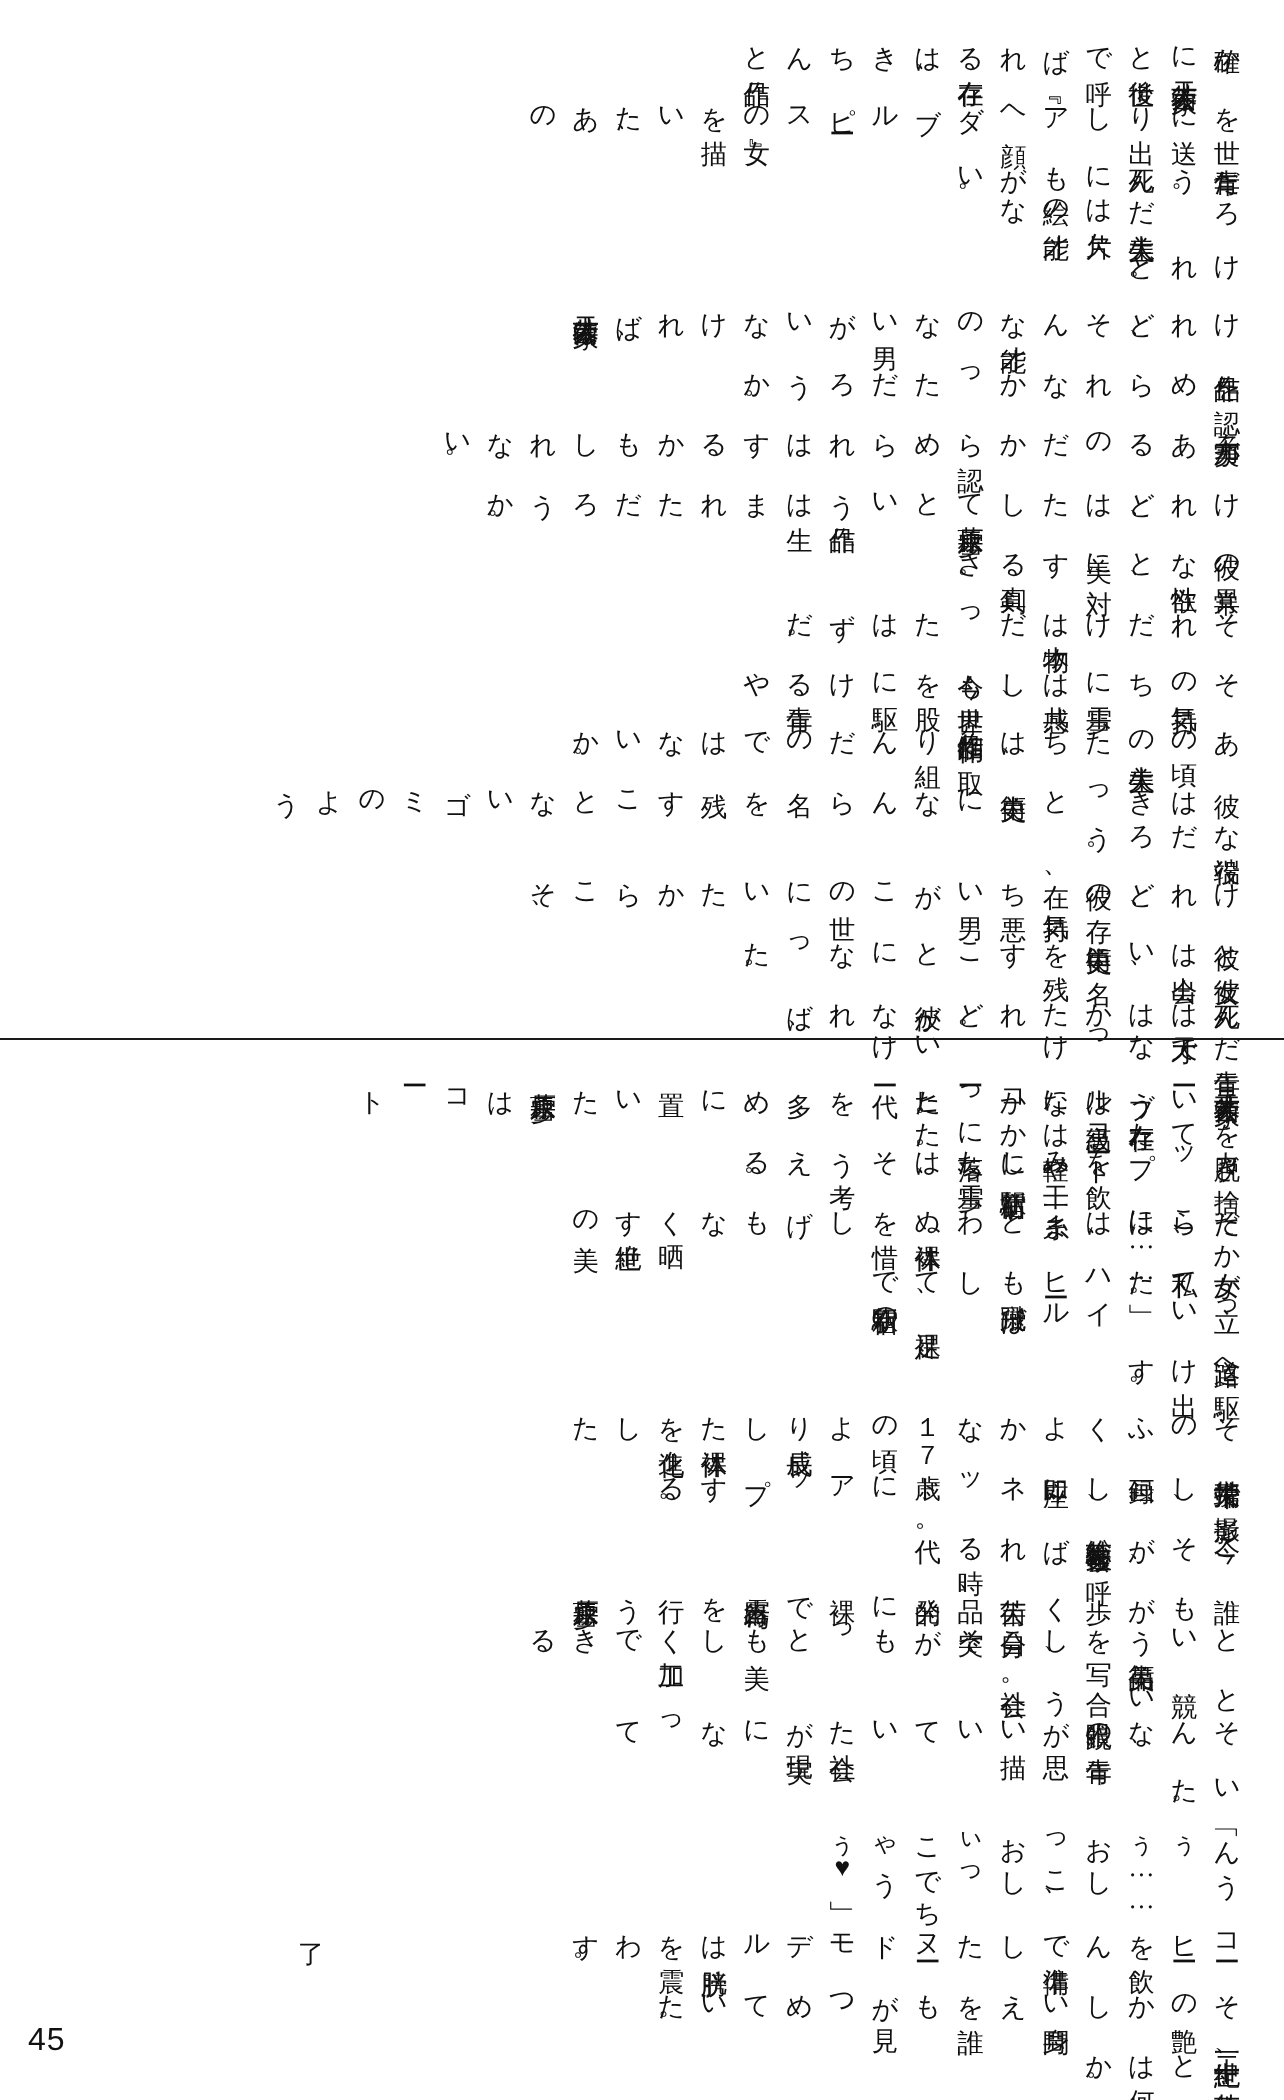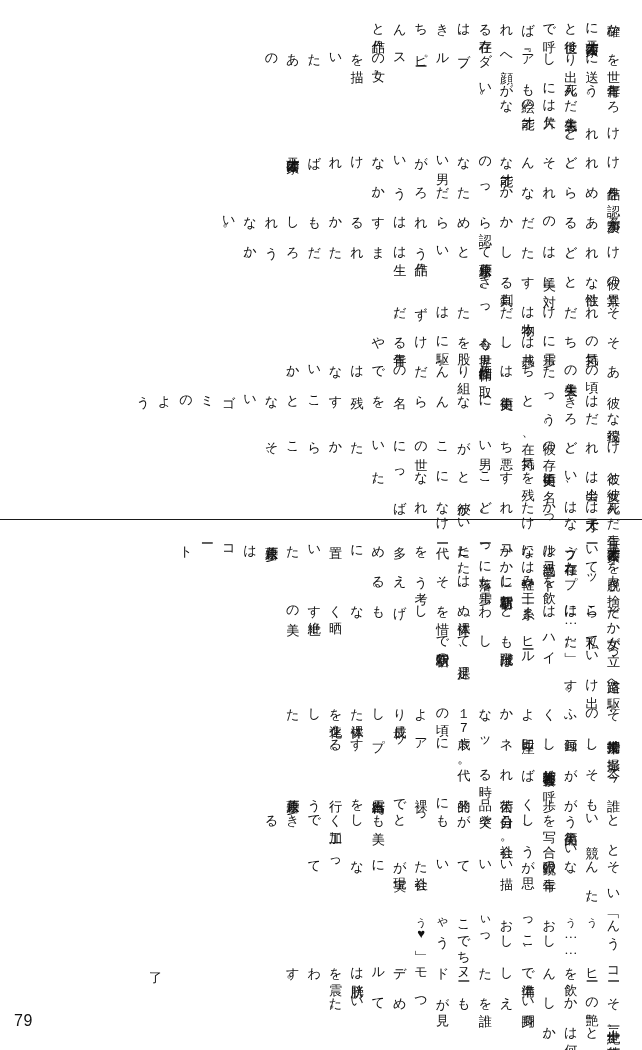--- a/index.html
+++ b/index.html
@@ -153,15 +153,15 @@
       <div class="col">「んうぅぅ……おしっこ、おしぃっこでちゃうぅ♥」</div>
       <div class="col">コーヒーを飲んで準備したヌードモデルは膀胱を震わす。</div>
       <div class="col">その艶かしい身悶えを誰もが見つめていた。</div>
       <div class="col">二十一世紀、芸術とは何か。</div>
       <div class="col">芸術とは、彼女である。</div>
     </div>
   </div>
 
   <div class="end-mark">了</div>
 
-  <div class="page-number">79</div>
+  <div class="page-number">45</div>
 
 </div>
 
 </body></html>

